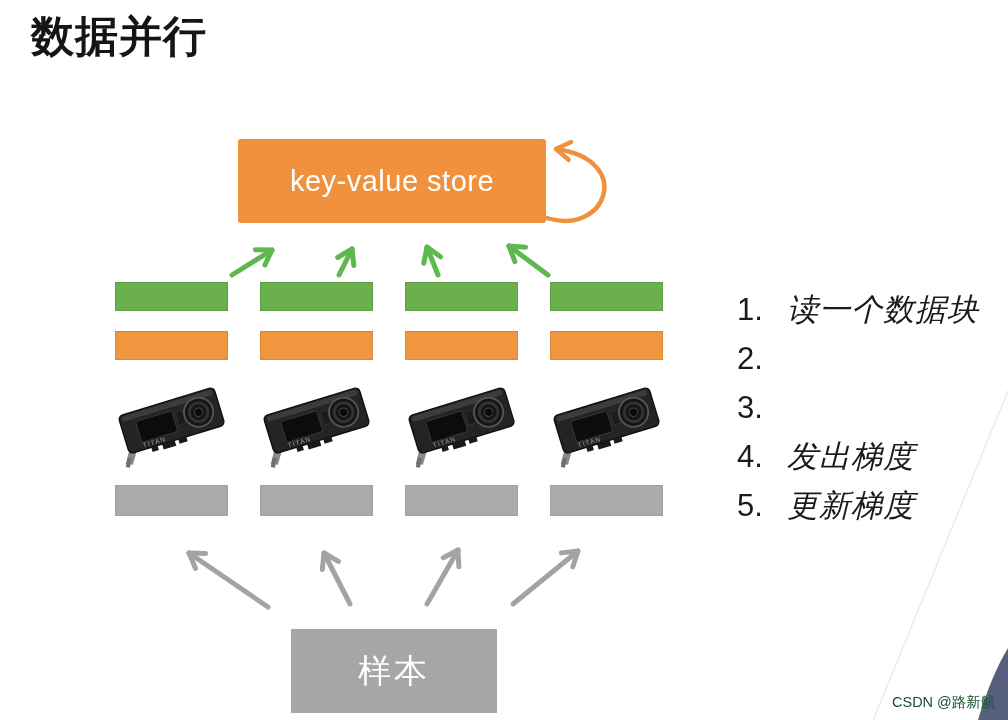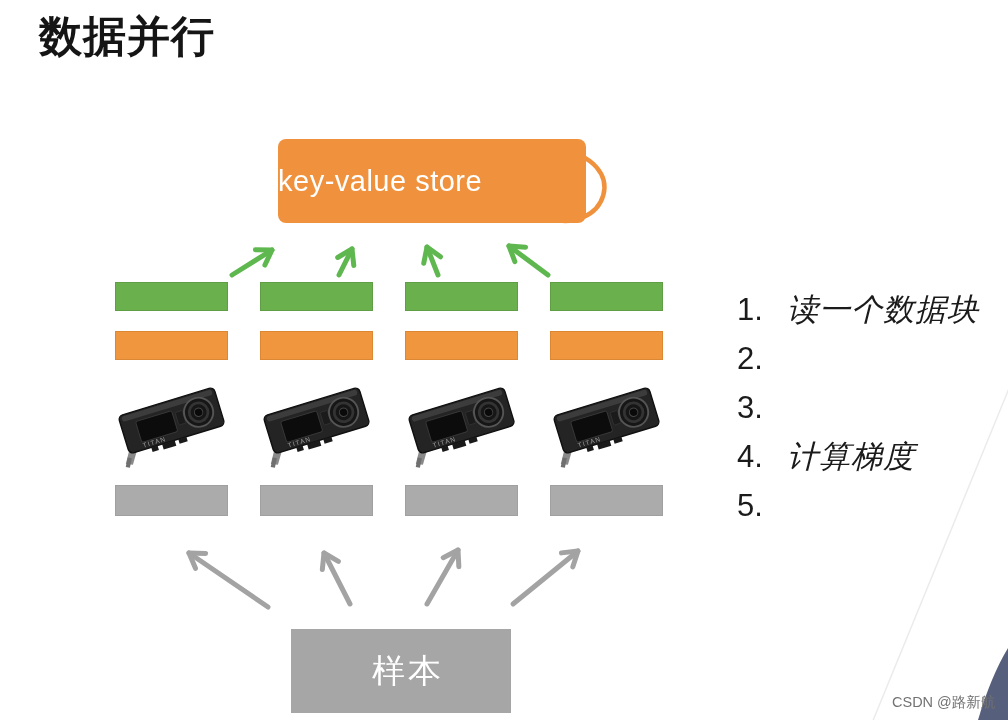--- a/index.html
+++ b/index.html
@@ -5,28 +5,28 @@
   :root{
     --green:#6AB04C; --orange:#F0963E; --gray:#ABABAB;
     --green-arrow:#5FB84F; --gray-arrow:#A3A3A3;
     --kv-box:#F0923D; --samples-box:#A6A6A6; --wedge:#565F7C;
   }
   html,body{margin:0;padding:0;}
   body{font-family:"Liberation Sans","DejaVu Sans",sans-serif;background:#fff;}
   .slide{position:relative;width:1008px;height:720px;background:#ffffff;overflow:hidden;}
 
   .page-title{
-    position:absolute;left:39px;top:8px;margin:0;
+    position:absolute;left:31px;top:8px;margin:0;
     font-size:43px;font-weight:700;color:#151515;letter-spacing:1px;
   }
 
   .kv-box{
     position:absolute;left:238px;top:139px;width:308px;height:84px;
-    background:var(--kv-box,#F0923D);border-radius:8px;
-    display:flex;align-items:center;margin-left:40px;
+    background:var(--kv-box,#F0923D);border-radius:3px;
+    display:flex;align-items:center;justify-content:center;
   }
   .kv-box .label{color:#fff;font-size:29px;letter-spacing:0.5px;}
 
   .arrows-layer{position:absolute;left:0;top:0;width:1008px;height:720px;pointer-events:none;}
   .arrow-line{fill:none;stroke-linecap:round;stroke-linejoin:round;}
   .green-stroke{stroke:var(--green-arrow,#5FB84F);stroke-width:5;}
   .gray-stroke{stroke:var(--gray-arrow,#A3A3A3);stroke-width:5;}
   .orange-stroke{stroke:var(--kv-box,#F0923D);stroke-width:4.5;}
   .head-green{fill:none;stroke:var(--green-arrow,#5FB84F);stroke-width:5;stroke-linecap:round;stroke-linejoin:round;}
   .head-gray{fill:none;stroke:var(--gray-arrow,#A3A3A3);stroke-width:5;stroke-linecap:round;stroke-linejoin:round;}
@@ -41,29 +41,29 @@
   .gpu{position:absolute;top:376px;width:113px;height:95px;overflow:visible;}
 
   .steps{position:absolute;left:737px;top:285px;}
   .step{display:flex;align-items:center;height:49px;font-size:31px;color:#1b1b1b;}
   .step .num{width:50px;flex:0 0 50px;}
   .step .txt{white-space:nowrap;letter-spacing:1px;font-style:italic;}
 
   .samples-box{
     position:absolute;left:291px;top:629px;width:206px;height:84px;
     background:var(--samples-box,#A6A6A6);
-    display:flex;align-items:center;justify-content:center;padding-left:14px;
+    display:flex;align-items:center;justify-content:center;
   }
   .samples-box .label{color:#fff;font-size:33px;letter-spacing:3px;}
 
   .bg-layer{position:absolute;left:0;top:0;width:1008px;height:720px;pointer-events:none;}
 
   .watermark{
     position:absolute;left:892px;top:693px;
-    font-size:14.5px;color:#737373;white-space:nowrap;z-index:5;
+    font-size:14.5px;color:#14532d;white-space:nowrap;z-index:5;
   }
 </style>
 </head>
 <body>
 
 <div class="slide">
 
   <h1 class="page-title">数据并行</h1>
 
   <svg class="bg-layer" viewBox="0 0 1008 720" xmlns="http://www.w3.org/2000/svg">
@@ -155,24 +155,25 @@
       <span class="txt">读一个数据块</span>
     </div>
     <div class="step">
       <span class="num">2.</span>
     </div>
     <div class="step">
       <span class="num">3.</span>
     </div>
     <div class="step">
       <span class="num">4.</span>
-      <span class="txt">计算梯度</span>
+      <span class="txt">发出梯度</span>
     </div>
     <div class="step">
       <span class="num">5.</span>
+      <span class="txt">更新梯度</span>
     </div>
   </div>
 
   <div class="samples-box">
     <span class="label">样本</span>
   </div>
 
   <div class="watermark">CSDN @路新航</div>
 
 </div>

